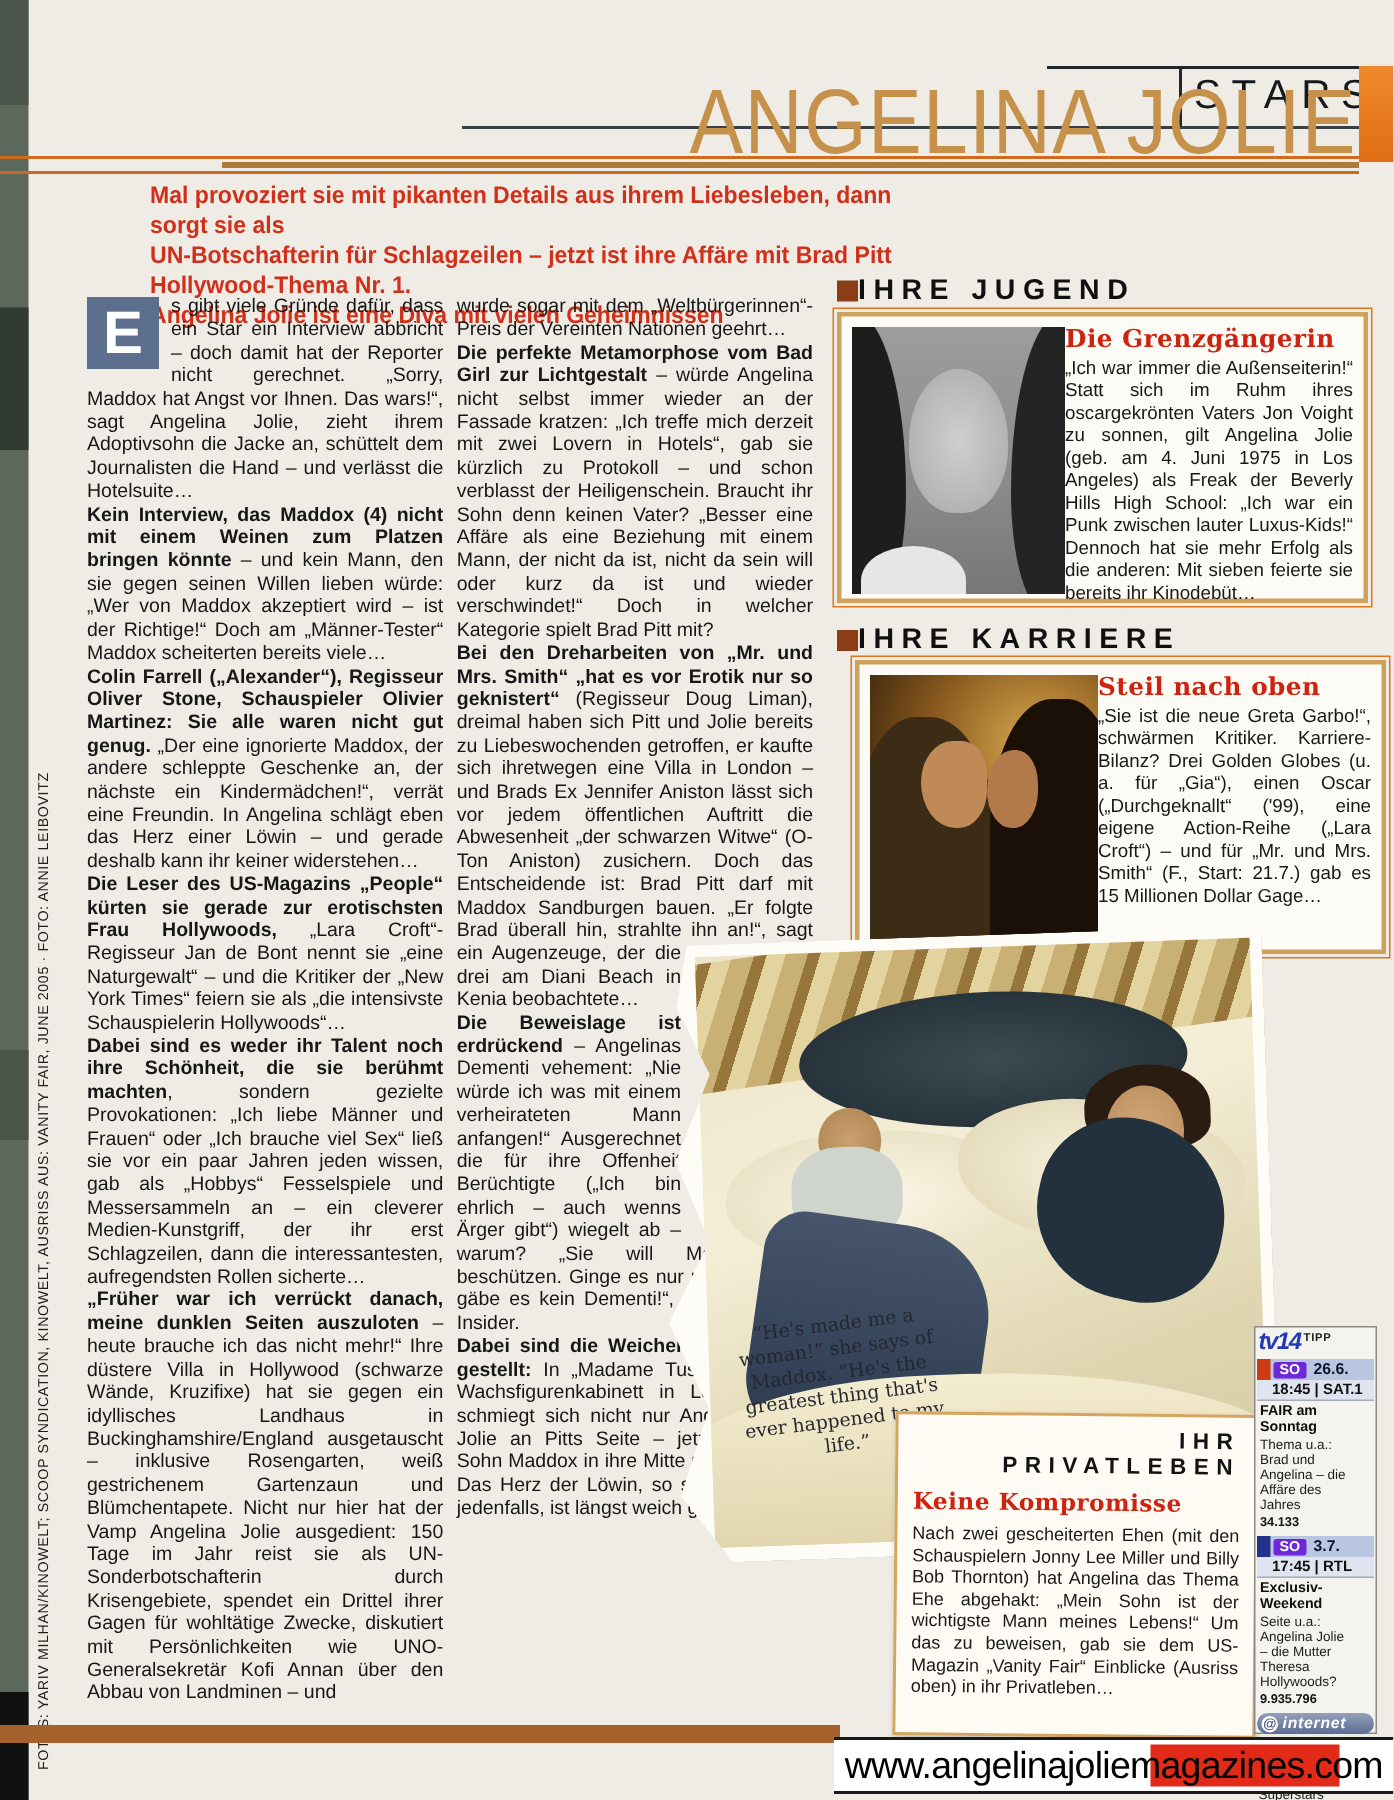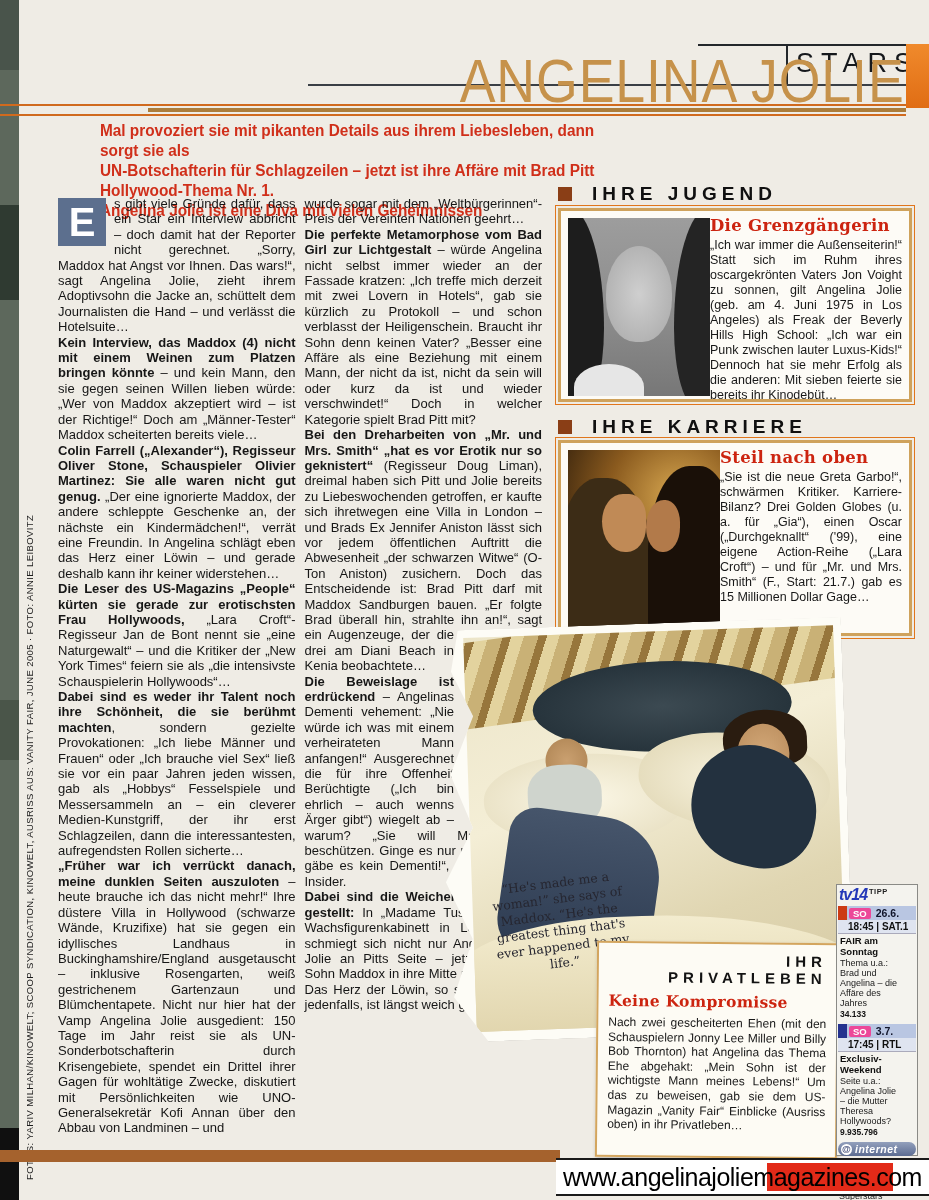--- a/index.html
+++ b/index.html
@@ -33,21 +33,21 @@
   
   .article{position:absolute;left:58px;top:196px;width:484px;height:942px;display:flex;gap:9px;}
   .col{width:238px;font-size:13px;line-height:15.4px;color:#161616;text-align:justify;}
   .col p{margin:0;}
   .col b{font-weight:bold;}
   .dropcap{float:left;width:48px;height:48px;margin:2px 8px 2px 0;background:#5c6f8e;color:#fff;font-weight:bold;font-size:40px;line-height:48px;text-align:center;}
   .byline{float:right;font-weight:bold;letter-spacing:1px;font-size:11.5px;}
   .photo-intrude{float:right;width:88px;height:340px;shape-outside:polygon(0 0,100% 0,100% 100%,62% 100%,62% 55%,0 55%);shape-margin:5px;}
 
   
-  .sec-head{position:absolute;display:flex;align-items:center;gap:20px;}
+  .sec-head{position:absolute;display:flex;align-items:center;gap:0;}
   .sec-sq{width:14px;height:14px;background:#8a3e16;}
   .sec-title{font-size:19px;font-weight:bold;letter-spacing:5px;color:#101010;}
 
   .sidebox{position:absolute;background:#fdfbf6;border:3px solid #cfa25c;outline:1px solid #e0761c;outline-offset:2px;box-sizing:border-box;display:flex;padding:7px;}
   .side-photo{flex:0 0 auto;}
   .side-text{flex:1;color:#181818;font-size:12.5px;line-height:15px;text-align:justify;}
   .red-head{font-family:"DejaVu Serif",serif;font-weight:bold;color:#cc2410;font-size:16.5px;margin:0 0 5px 0;letter-spacing:.3px;}
 
   .ph-jugend{width:142px;height:178px;background:linear-gradient(#9d9d9d,#8a8a8a 60%,#777);position:relative;overflow:hidden;}
   .ph-jugend .hairL{position:absolute;left:-22px;top:-10px;width:58px;height:200px;background:#1d1d1d;border-radius:0 60% 40% 0;}
@@ -86,21 +86,21 @@
   
   .tv-box{position:absolute;left:836px;top:884px;width:82px;height:272px;background:#f4f3ee;border:1px solid #8a8a86;box-sizing:border-box;z-index:6;font-family:"Liberation Sans",sans-serif;}
   .tv-logo-row{display:flex;align-items:flex-start;padding:1px 2px;}
   .tv-logo{font-size:16px;font-weight:bold;font-style:italic;color:#2438b8;letter-spacing:-1px;}
   .tv-tipp{font-size:7.5px;font-weight:bold;color:#222;margin-left:2px;margin-top:1px;letter-spacing:.5px;}
   .tv-listing{margin:1px 1px 3px 1px;}
   .tv-row1{display:flex;align-items:center;background:#b9c6e2;height:14px;}
   .tv-daysq{width:9px;height:14px;}
   .sq-red{background:#cc3b14;}
   .sq-blue{background:#24328e;}
-  .tv-day{background:#ec4899;color:#fff;font-weight:bold;font-size:9.5px;padding:0 4px;margin-left:2px;border-radius:2px;}
+  .tv-day{background:#6d28d9;color:#fff;font-weight:bold;font-size:9.5px;padding:0 4px;margin-left:2px;border-radius:2px;}
   .tv-date{font-weight:bold;font-size:10.5px;color:#10142a;margin-left:5px;}
   .tv-row2{background:#dfe4f0;font-weight:bold;font-size:10px;color:#101010;padding:1px 2px 1px 10px;border-bottom:1px solid #aab;}
   .tv-title{font-weight:bold;font-size:9.5px;color:#0e0e0e;padding:2px 2px 0 2px;line-height:10.5px;}
   .tv-desc{font-size:9px;color:#1a1a1a;padding:1px 16px 0 2px;line-height:10px;}
   .tv-code{font-weight:bold;font-size:8.5px;color:#111;padding:1px 2px 2px 2px;}
   .tv-inet-head{display:flex;align-items:center;gap:3px;background:linear-gradient(#93a0bc,#5c6c92);border-radius:7px;margin:2px 1px;padding:1px 3px;}
   .tv-at{width:11px;height:11px;border-radius:50%;background:#fff;color:#44507a;font-size:9px;font-weight:bold;line-height:11px;text-align:center;}
   .tv-inet-label{color:#fff;font-weight:bold;font-style:italic;font-size:10.5px;letter-spacing:.5px;text-align:right;}
   .tv-url{font-weight:bold;font-size:9.5px;color:#0c0c0c;padding:1px 2px 0 2px;}
   .tv-inet-desc{font-size:9px;color:#1a1a1a;padding:0 2px;line-height:10px;}
@@ -174,21 +174,21 @@
     <div class="side-text">
       <p class="red-head">Die Grenzgängerin</p>
       <span>„Ich war immer die Außenseiterin!“ Statt sich im Ruhm ihres oscargekrönten Vaters Jon Voight zu sonnen, gilt Angelina Jolie (geb. am 4. Juni 1975 in Los Angeles) als Freak der Beverly Hills High School: „Ich war ein Punk zwischen lauter Luxus-Kids!“ Dennoch hat sie mehr Erfolg als die anderen: Mit sieben feierte sie bereits ihr Kinodebüt…</span>
     </div>
   </div>
 
   <div class="sec-head" style="left:558px;top:416px;">
     <div class="sec-sq"></div>
     <div class="sec-title">IHRE KARRIERE</div>
   </div>
-  <div class="sidebox" style="left:558px;top:440px;width:354px;height:196px;">
+  <div class="sidebox" style="left:570px;top:440px;width:354px;height:196px;">
     <div class="side-photo ph-couple">
       <div class="him"></div>
       <div class="himface"></div>
       <div class="her"></div>
       <div class="herface"></div>
     </div>
     <div class="side-text">
       <p class="red-head">Steil nach oben</p>
       <span>„Sie ist die neue Greta Garbo!“, schwärmen Kritiker. Karriere-Bilanz? Drei Golden Globes (u. a. für „Gia“), einen Oscar („Durchgeknallt“ ('99), eine eigene Action-Reihe („Lara Croft“) – und für „Mr. und Mrs. Smith“ (F., Start: 21.7.) gab es 15 Millionen Dollar Gage…</span>
     </div>

